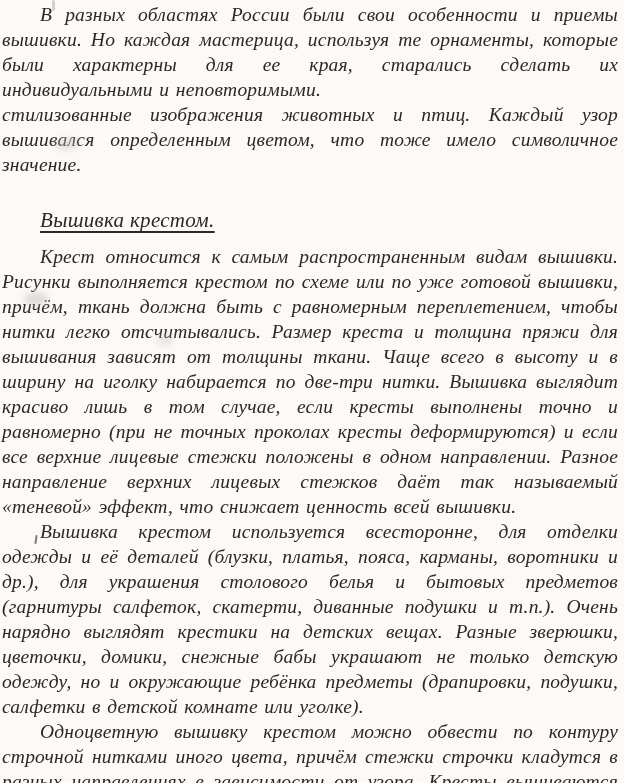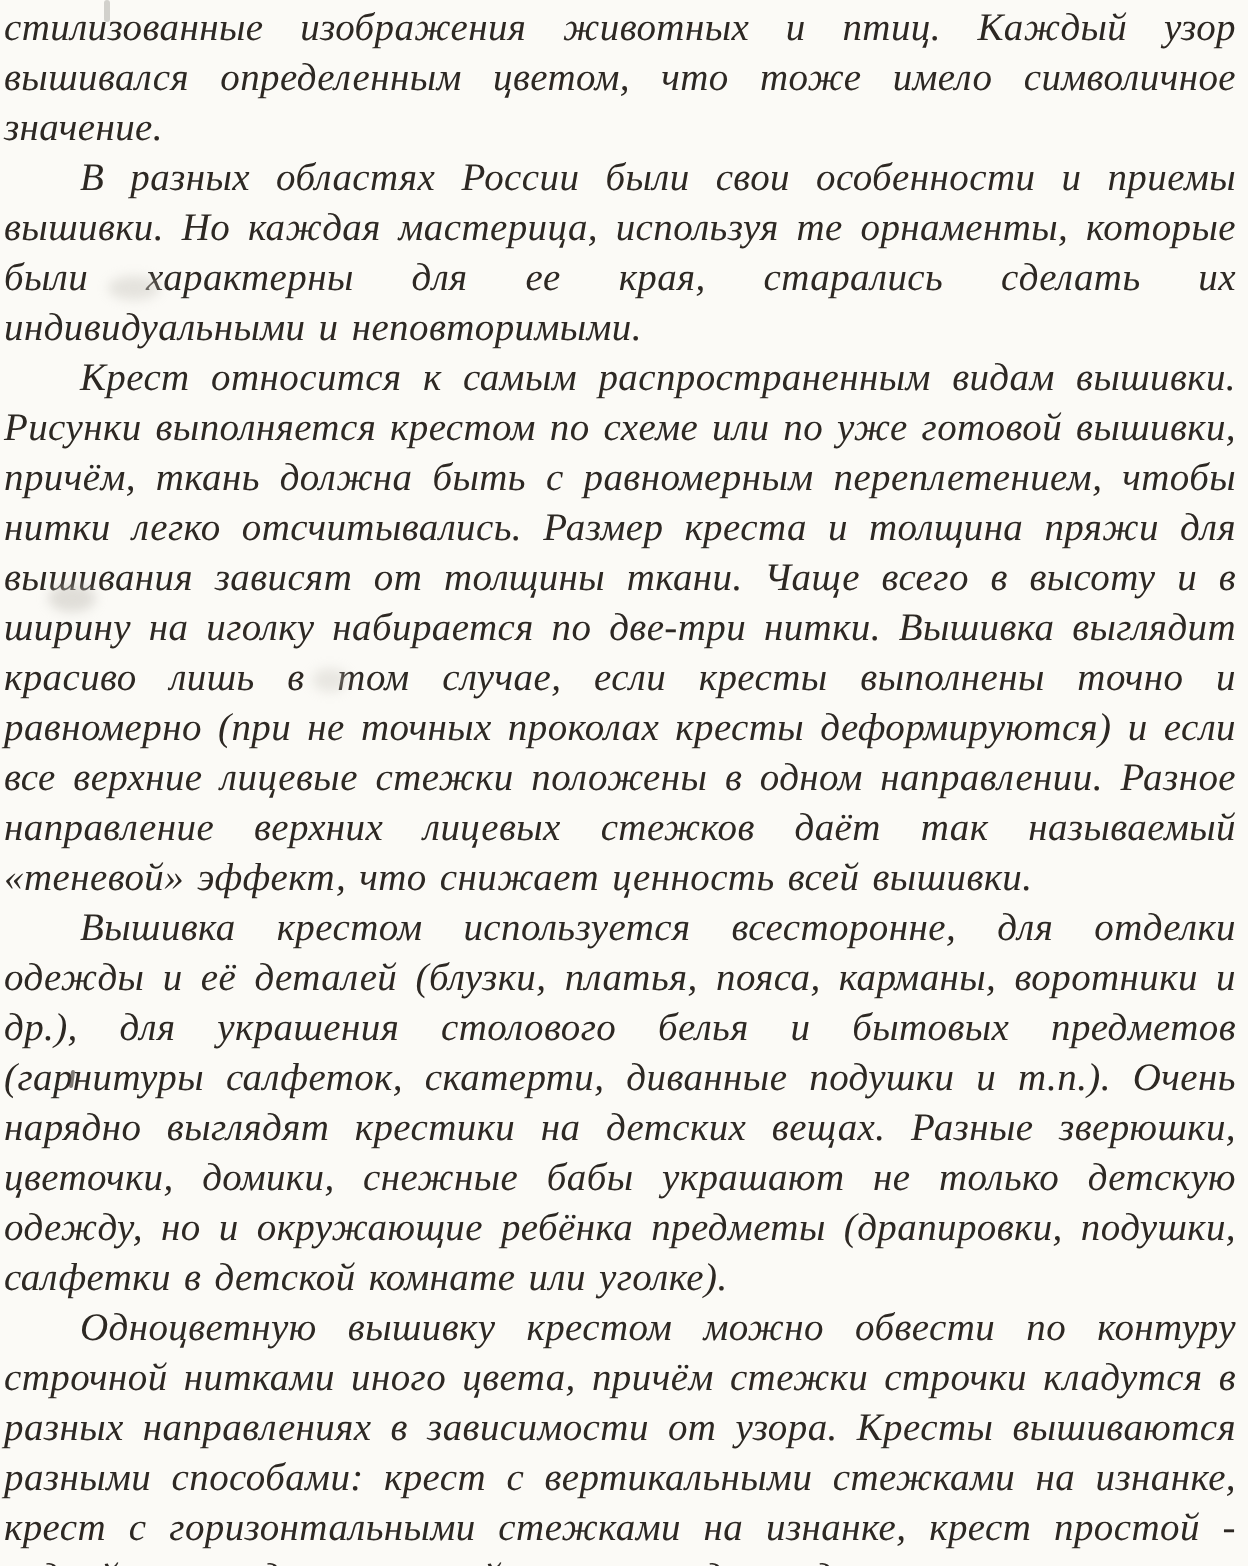--- a/index.html
+++ b/index.html
@@ -91,24 +91,27 @@
 <body>
 
 <div class="page">
 
   <div class="artifact streak-top"></div>
   <div class="artifact smudge-1"></div>
   <div class="artifact smudge-2"></div>
   <div class="artifact smudge-3"></div>
   <div class="artifact tick-mark"></div>
 
+  <p class="para">В разных областях России были свои особенности и приемы вышивки. Но каждая мастерица, используя те орнаменты, которые были характерны для ее края, старались сделать их индивидуальными и неповторимыми.</p>
+
   <p class="para continuation">стилизованные изображения животных и птиц. Каждый узор вышивался определенным цветом, что тоже имело символичное значение.</p>
 
-  <p class="para">В разных областях России были свои особенности и приемы вышивки. Но каждая мастерица, используя те орнаменты, которые были характерны для ее края, старались сделать их индивидуальными и неповторимыми.</p>
-
+  <div class="heading-row">
+    <span class="heading-text">Вышивка крестом.</span>
+  </div>
 
   <p class="para">Крест относится к самым распространенным видам вышивки. Рисунки выполняется крестом по схеме или по уже готовой вышивки, причём, ткань должна быть с равномерным переплетением, чтобы нитки легко отсчитывались. Размер креста и толщина пряжи для вышивания зависят от толщины ткани. Чаще всего в высоту и в ширину на иголку набирается по две-три нитки. Вышивка выглядит красиво лишь в том случае, если кресты выполнены точно и равномерно (при не точных проколах кресты деформируются) и если все верхние лицевые стежки положены в одном направлении. Разное направление верхних лицевых стежков даёт так называемый «теневой» эффект, что снижает ценность всей вышивки.</p>
 
   <p class="para">Вышивка крестом используется всесторонне, для отделки одежды и её деталей (блузки, платья, пояса, карманы, воротники и др.), для украшения столового белья и бытовых предметов (гарнитуры салфеток, скатерти, диванные подушки и т.п.). Очень нарядно выглядят крестики на детских вещах. Разные зверюшки, цветочки, домики, снежные бабы украшают не только детскую одежду, но и окружающие ребёнка предметы (драпировки, подушки, салфетки в детской комнате или уголке).</p>
 
   <p class="para">Одноцветную вышивку крестом можно обвести по контуру строчной нитками иного цвета, причём стежки строчки кладутся в разных направлениях в зависимости от узора. Кресты вышиваются разными способами: крест с вертикальными стежками на изнанке, крест с горизонтальными стежками на изнанке, крест простой - редкий, крест двусторонний, кресты в два ряда, кресты в наклонном ряду, стоящий крест.</p>
 
 </div>
 
 </body></html>

